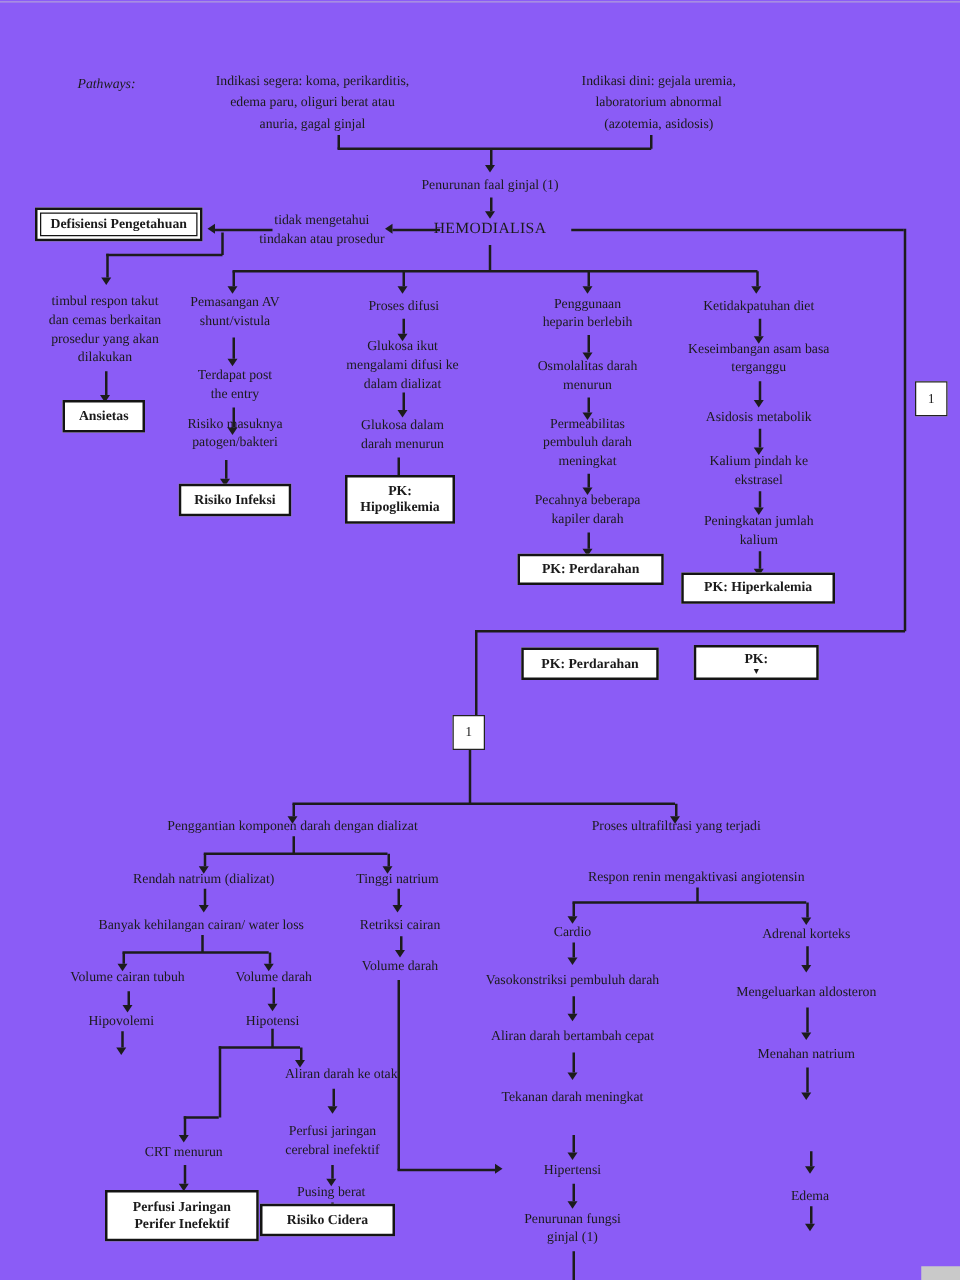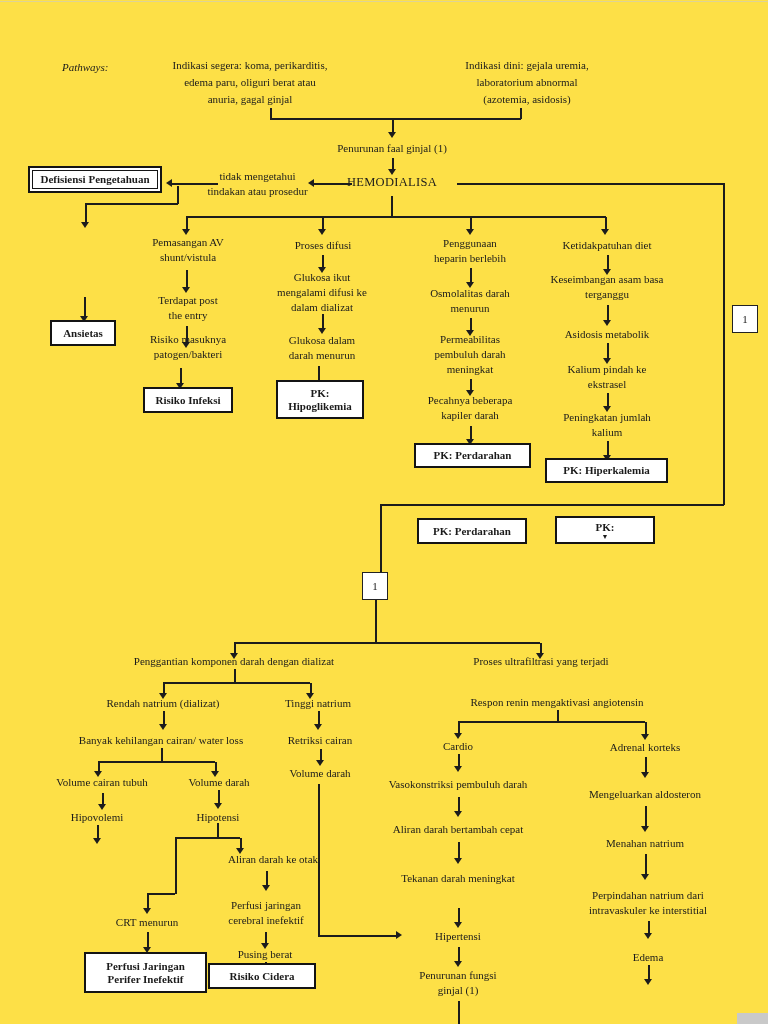--- a/index.html
+++ b/index.html
@@ -1,16 +1,16 @@
 <!DOCTYPE html>
 <html><head>
 <meta charset="utf-8">
 <style>
   html,body{margin:0;padding:0;background:#ffffff;}
-  #page{position:relative;width:768px;height:1024px;background:#fde047;overflow:hidden;
+  #page{position:relative;width:768px;height:1024px;background:#8b5cf6;overflow:hidden;
         font-family:"Liberation Serif","DejaVu Serif",serif;color:#1b1b1b;}
   .t{position:absolute;font-size:11px;line-height:15px;text-align:center;white-space:pre-line;}
   .it{font-style:italic;text-align:left;}
   .bx{position:absolute;border:2px solid #141414;background:#fff;display:flex;align-items:center;justify-content:center;
       font-weight:bold;font-size:11px;line-height:13px;text-align:center;white-space:pre-line;box-sizing:border-box;}
   .bx2::after{content:"";position:absolute;inset:2px;border:1px solid #141414;pointer-events:none;}
   .rf{position:absolute;border:1.5px solid #222;background:#fff;display:flex;align-items:center;justify-content:center;
       font-size:11px;box-sizing:border-box;}
   .l{position:absolute;background:#1c1c1c;}
   .aw{position:absolute;width:1.5px;background:#1c1c1c;}
@@ -64,20 +64,24 @@
   <div class="l" style="left:457px;top:183px;width:266px;height:1.5px"></div>
   <div class="l" style="left:723px;top:183px;width:1.5px;height:322px"></div>
 
   <div class="l" style="left:391px;top:196px;width:1.5px;height:21px"></div>
   <div class="l" style="left:186px;top:216px;width:420px;height:1.5px"></div>
   <i class="aw" style="left:186px;top:217px;height:12px"></i>
   <i class="aw" style="left:322px;top:217px;height:12px"></i>
   <i class="aw" style="left:470px;top:217px;height:12px"></i>
   <i class="aw" style="left:605px;top:217px;height:12px"></i>
 
+  <div class="t" style="left:14px;top:234px;width:140px">timbul respon takut
+dan cemas berkaitan
+prosedur yang akan
+dilakukan</div>
   <i class="aw" style="left:84px;top:297px;height:19px"></i>
   <div class="bx" style="left:50px;top:320px;width:66px;height:26px">Ansietas</div>
 
   <div class="t" style="left:136px;top:235px;width:104px">Pemasangan AV
 shunt/vistula</div>
   <i class="aw" style="left:186px;top:270px;height:17px"></i>
   <div class="t" style="left:141px;top:293px;width:94px">Terdapat post
 the entry</div>
   <i class="aw" style="left:186px;top:326px;height:16px"></i>
   <div class="t" style="left:131px;top:332px;width:114px">Risiko masuknya
@@ -216,19 +220,17 @@
   <div class="t" style="left:407px;top:968px;width:102px">Penurunan fungsi
 ginjal (1)</div>
   <div class="l" style="left:458px;top:1001px;width:1.5px;height:23px"></div>
 
   <div class="t" style="left:593px;top:740px;width:104px">Adrenal korteks</div>
   <i class="aw" style="left:645px;top:757px;height:15px"></i>
   <div class="t" style="left:571px;top:787px;width:148px">Mengeluarkan aldosteron</div>
   <i class="aw" style="left:645px;top:806px;height:20px"></i>
   <div class="t" style="left:593px;top:836px;width:104px">Menahan natrium</div>
   <i class="aw" style="left:645px;top:854px;height:20px"></i>
-  <div class="t" style="left:568px;top:888px;width:160px">Perpindahan natrium dari
-intravaskuler ke interstitial</div>
   <i class="aw" style="left:648px;top:921px;height:12px"></i>
   <div class="t" style="left:624px;top:950px;width:48px">Edema</div>
   <i class="aw" style="left:648px;top:965px;height:14px"></i>
 
 </div>
 
 </body></html>

